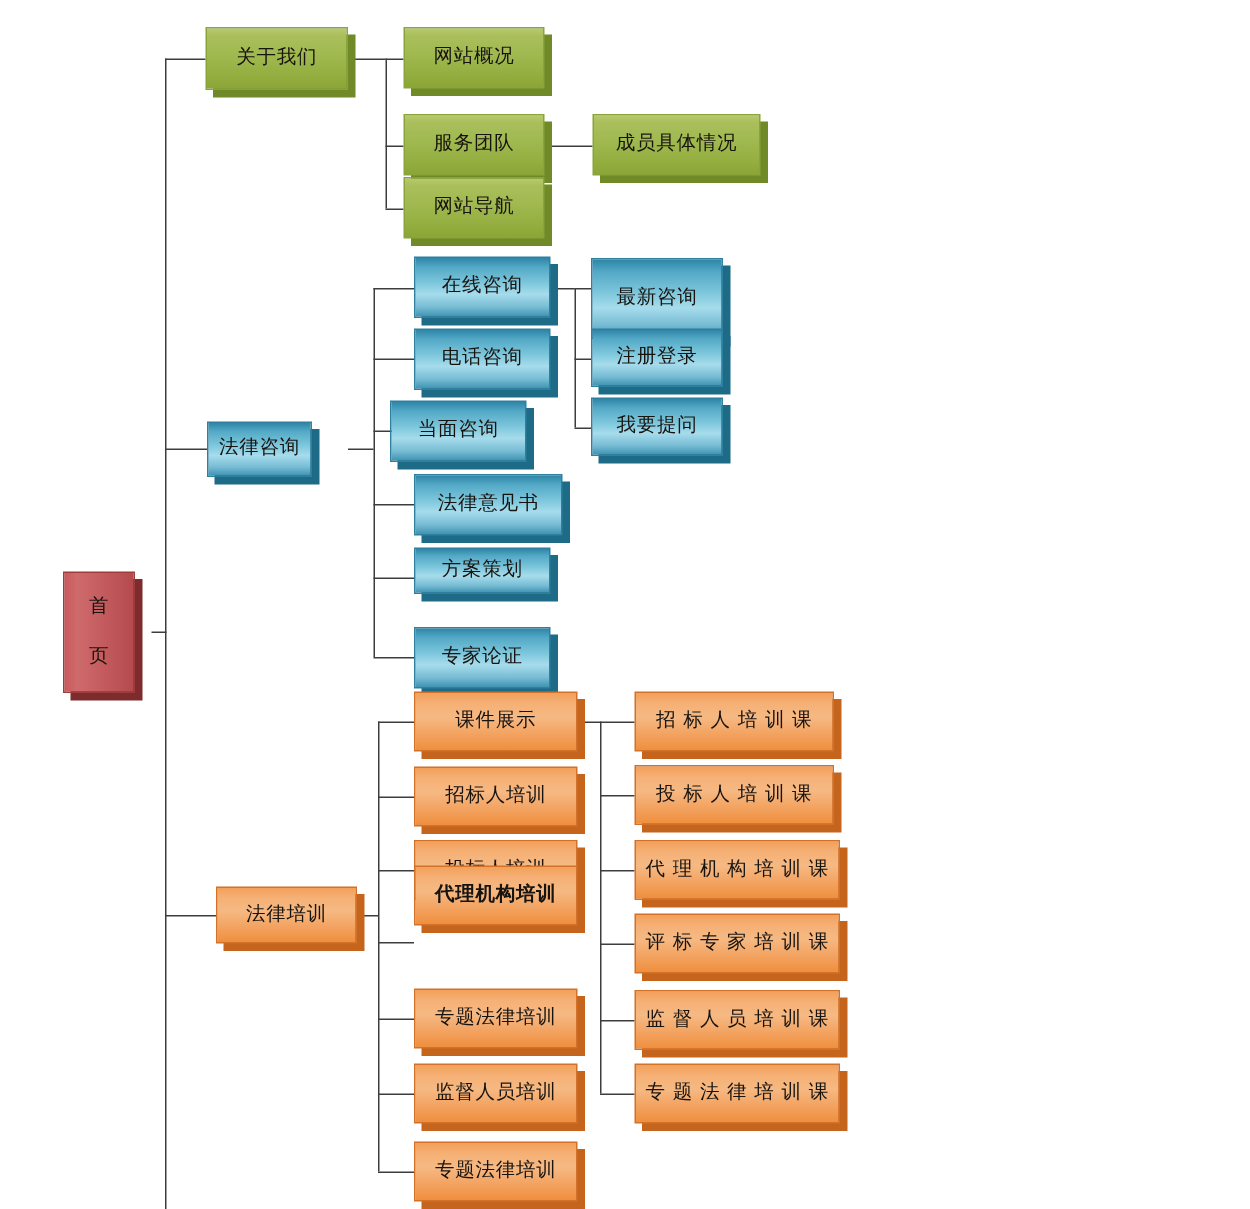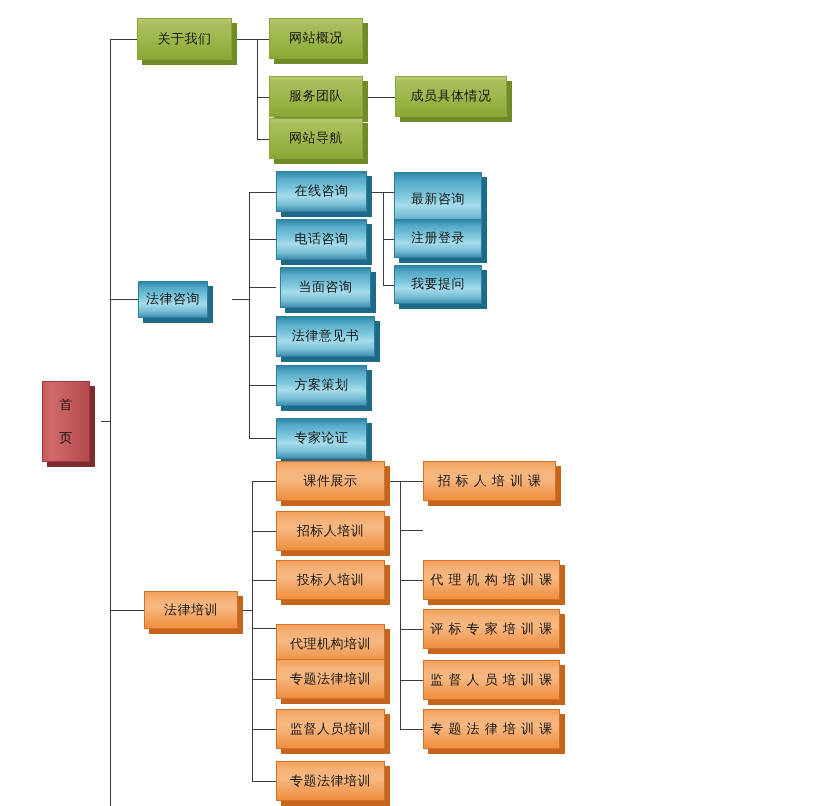--- a/index.html
+++ b/index.html
@@ -168,27 +168,27 @@
   <div class="node green" style="left:395px;top:76px;width:112px;height:41px;border-radius:12px;">
     <div class="inner">成员具体情况</div>
   </div>
 
   <div class="node blue" style="left:276px;top:171px;width:91px;height:41px;">
     <div class="inner">在线咨询</div>
   </div>
   <div class="node blue" style="left:276px;top:219px;width:91px;height:41px;">
     <div class="inner">电话咨询</div>
   </div>
-  <div class="node blue" style="left:280px;top:267px;width:91px;height:41px;">
+  <div class="node blue" style="left:260px;top:267px;width:91px;height:41px;">
     <div class="inner">当面咨询</div>
   </div>
   <div class="node blue" style="left:276px;top:316px;width:99px;height:41px;">
     <div class="inner">法律意见书</div>
   </div>
-  <div class="node blue" style="left:276px;top:365px;width:91px;height:41px;">
+  <div class="node blue" style="left:276px;top:365px;width:91px;height:31px;">
     <div class="inner">方案策划</div>
   </div>
   <div class="node blue" style="left:276px;top:418px;width:91px;height:41px;">
     <div class="inner">专家论证</div>
   </div>
 
   <div class="node blue" style="left:394px;top:172px;width:88px;height:54px;">
     <div class="inner">最新咨询</div>
   </div>
   <div class="node blue" style="left:394px;top:219px;width:88px;height:39px;">
@@ -200,36 +200,39 @@
 
   <div class="node orange" style="left:276px;top:461px;width:109px;height:40px;">
     <div class="inner">课件展示</div>
   </div>
   <div class="node orange" style="left:276px;top:511px;width:109px;height:40px;">
     <div class="inner">招标人培训</div>
   </div>
   <div class="node orange" style="left:276px;top:560px;width:109px;height:40px;">
     <div class="inner">投标人培训</div>
   </div>
-  <div class="node orange" style="left:276px;top:624px;width:109px;height:40px;">
+  <div class="node orange" style="left:276px;top:577px;width:109px;height:40px;font-weight:bold;">
     <div class="inner">代理机构培训</div>
   </div>
   <div class="node orange" style="left:276px;top:659px;width:109px;height:40px;">
     <div class="inner">专题法律培训</div>
   </div>
   <div class="node orange" style="left:276px;top:709px;width:109px;height:40px;">
     <div class="inner">监督人员培训</div>
   </div>
   <div class="node orange" style="left:276px;top:761px;width:109px;height:40px;">
     <div class="inner">专题法律培训</div>
   </div>
 
   <div class="node orange" style="left:423px;top:461px;width:133px;height:40px;">
     <div class="inner">招 标 人 培 训 课</div>
   </div>
+  <div class="node orange" style="left:423px;top:510px;width:133px;height:40px;">
+    <div class="inner">投 标 人 培 训 课</div>
+  </div>
   <div class="node orange" style="left:423px;top:560px;width:137px;height:40px;align-items:center;">
     <div class="inner">代 理 机 构 培 训 课</div>
   </div>
   <div class="node orange" style="left:423px;top:609px;width:137px;height:40px;">
     <div class="inner">评 标 专 家 培 训 课</div>
   </div>
   <div class="node orange" style="left:423px;top:660px;width:137px;height:40px;">
     <div class="inner">监 督 人 员 培 训 课</div>
   </div>
   <div class="node orange" style="left:423px;top:709px;width:137px;height:40px;">

